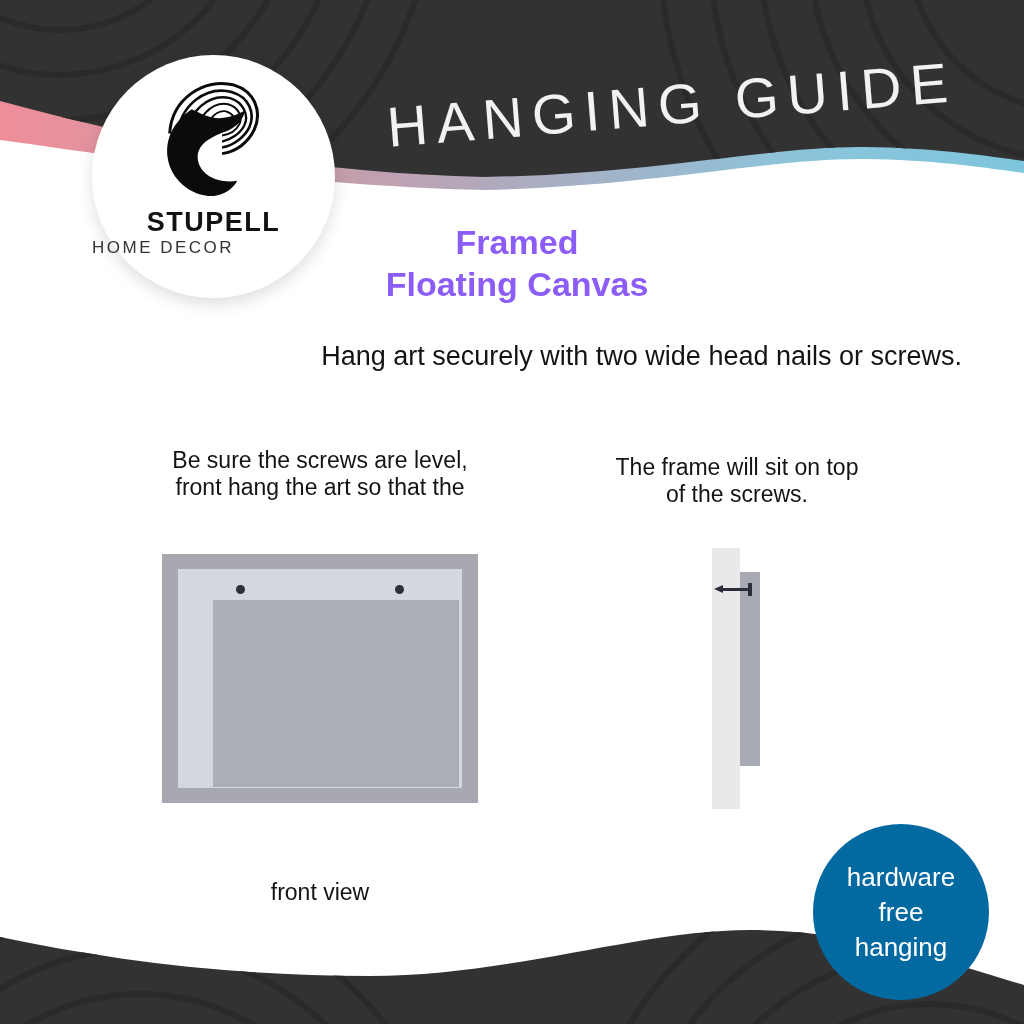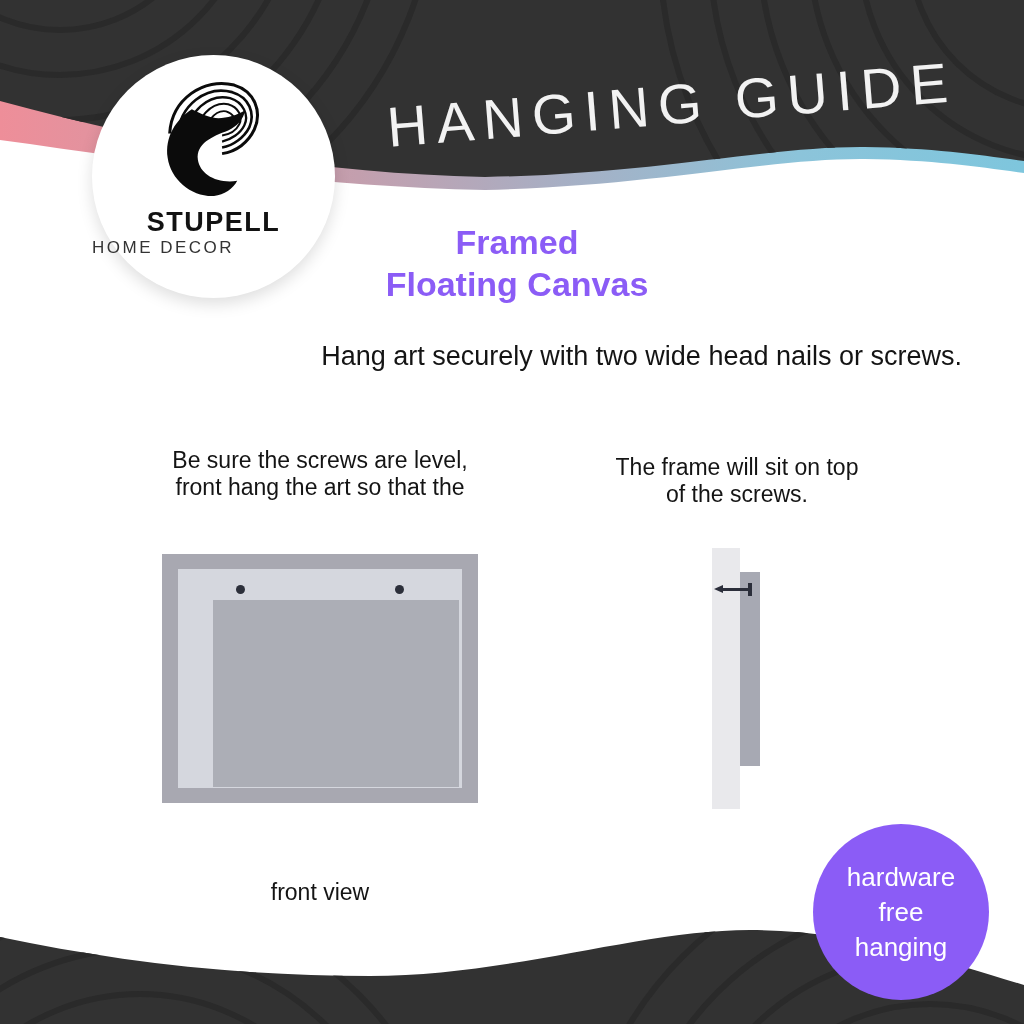--- a/index.html
+++ b/index.html
@@ -60,21 +60,21 @@
     border-top:4px solid transparent;border-bottom:4px solid transparent;border-right:9px solid #2b2e3a;}
   .nail-head{position:absolute;left:748px;top:583px;width:4px;height:13px;background:#2b2e3a;}
   
   .view-label{position:absolute;text-align:center;font-size:23px;font-weight:500;color:#141414;}
   .label-front{left:220px;top:839px;width:200px;margin-top:40px;}
   .label-side{left:637px;top:843px;width:200px;}
   
   .footer-svg{position:absolute;left:0;top:884px;z-index:1;}
   .badge-circle{
     position:absolute;left:813px;top:824px;width:176px;height:176px;z-index:4;
-    background:#8b5cf6;border-radius:50%;
+    background:#0369a1;border-radius:50%;
     display:flex;flex-direction:column;align-items:center;justify-content:center;
   }
   .badge-line{font-size:26px;line-height:35px;color:#ffffff;font-weight:500;text-align:center;}
 </style>
 </head>
 <body>
 
 <div class="page">
 
   <svg class="header-svg" width="1024" height="230" viewBox="0 0 1024 230">

